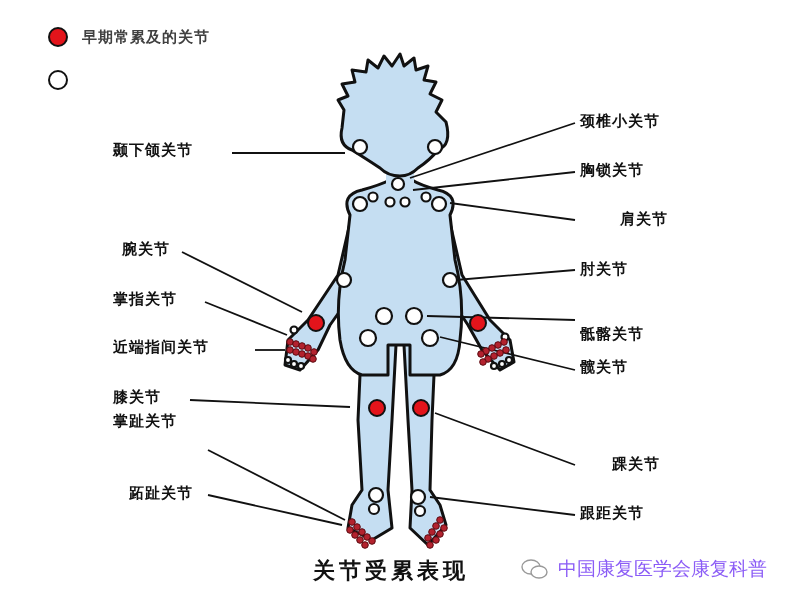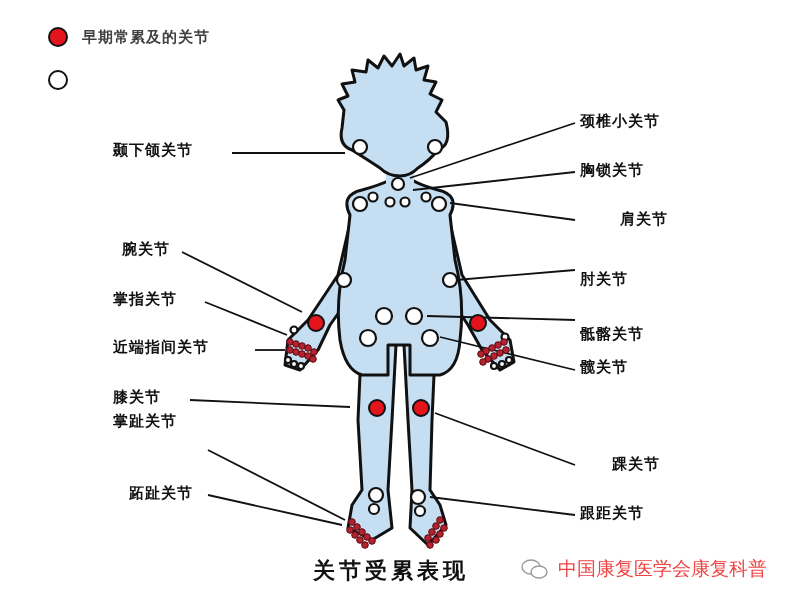--- a/index.html
+++ b/index.html
@@ -4,21 +4,21 @@
 <style>
   html, body { margin:0; padding:0; background:#ffffff; }
   body { width:800px; height:600px; position:relative; overflow:hidden;
          font-family:"DejaVu Sans", "Liberation Sans", sans-serif; }
   .legend-row { position:absolute; left:48px; display:flex; align-items:center; gap:14px; }
   .legend-dot { width:20px; height:20px; border-radius:50%; border:2px solid #111; box-sizing:border-box; }
   .legend-text { font-size:15px; font-weight:bold; color:#404040; letter-spacing:1px; }
   .label { position:absolute; font-size:15px; font-weight:bold; color:#111; white-space:nowrap; letter-spacing:1px; }
   .caption { position:absolute; left:313px; top:556px; font-size:22px; font-weight:bold; color:#111; letter-spacing:4px; }
   .watermark { position:absolute; left:520px; top:556px; display:flex; align-items:center; gap:8px;
-               font-size:19px; color:#ef4444; }
+               font-size:19px; color:#8b5cf6; }
   svg.figure { position:absolute; left:0; top:0; }
 </style>
 </head>
 <body>
 
 <div class="legend-row" style="top:27px;">
   <div class="legend-dot" style="background:#e3141b;"></div>
   <span class="legend-text">早期常累及的关节</span>
 </div>
 <div class="legend-row" style="top:70px;">
@@ -141,21 +141,21 @@
 <div class="label" style="left:122px;top:240px;">腕关节</div>
 <div class="label" style="left:113px;top:290px;">掌指关节</div>
 <div class="label" style="left:113px;top:338px;">近端指间关节</div>
 <div class="label" style="left:113px;top:388px;">膝关节</div>
 <div class="label" style="left:113px;top:412px;">掌趾关节</div>
 <div class="label" style="left:113px;top:484px;margin-left:16px;">跖趾关节</div>
 
 <div class="label" style="left:580px;top:112px;">颈椎小关节</div>
 <div class="label" style="left:580px;top:161px;">胸锁关节</div>
 <div class="label" style="left:608px;top:210px;margin-left:12px;">肩关节</div>
-<div class="label" style="left:580px;top:270px;">肘关节</div>
+<div class="label" style="left:580px;top:260px;">肘关节</div>
 <div class="label" style="left:580px;top:325px;">骶髂关节</div>
 <div class="label" style="left:580px;top:358px;">髋关节</div>
 <div class="label" style="left:580px;top:455px;margin-left:32px;">踝关节</div>
 <div class="label" style="left:580px;top:504px;">跟距关节</div>
 
 <div class="caption">关节受累表现</div>
 <div class="watermark">
   <svg width="30" height="22" viewBox="0 0 30 22">
     <ellipse cx="11" cy="9" rx="9" ry="7" fill="none" stroke="#999" stroke-width="1.4"></ellipse>
     <ellipse cx="19" cy="14" rx="8" ry="6" fill="#fff" stroke="#999" stroke-width="1.4"></ellipse>

